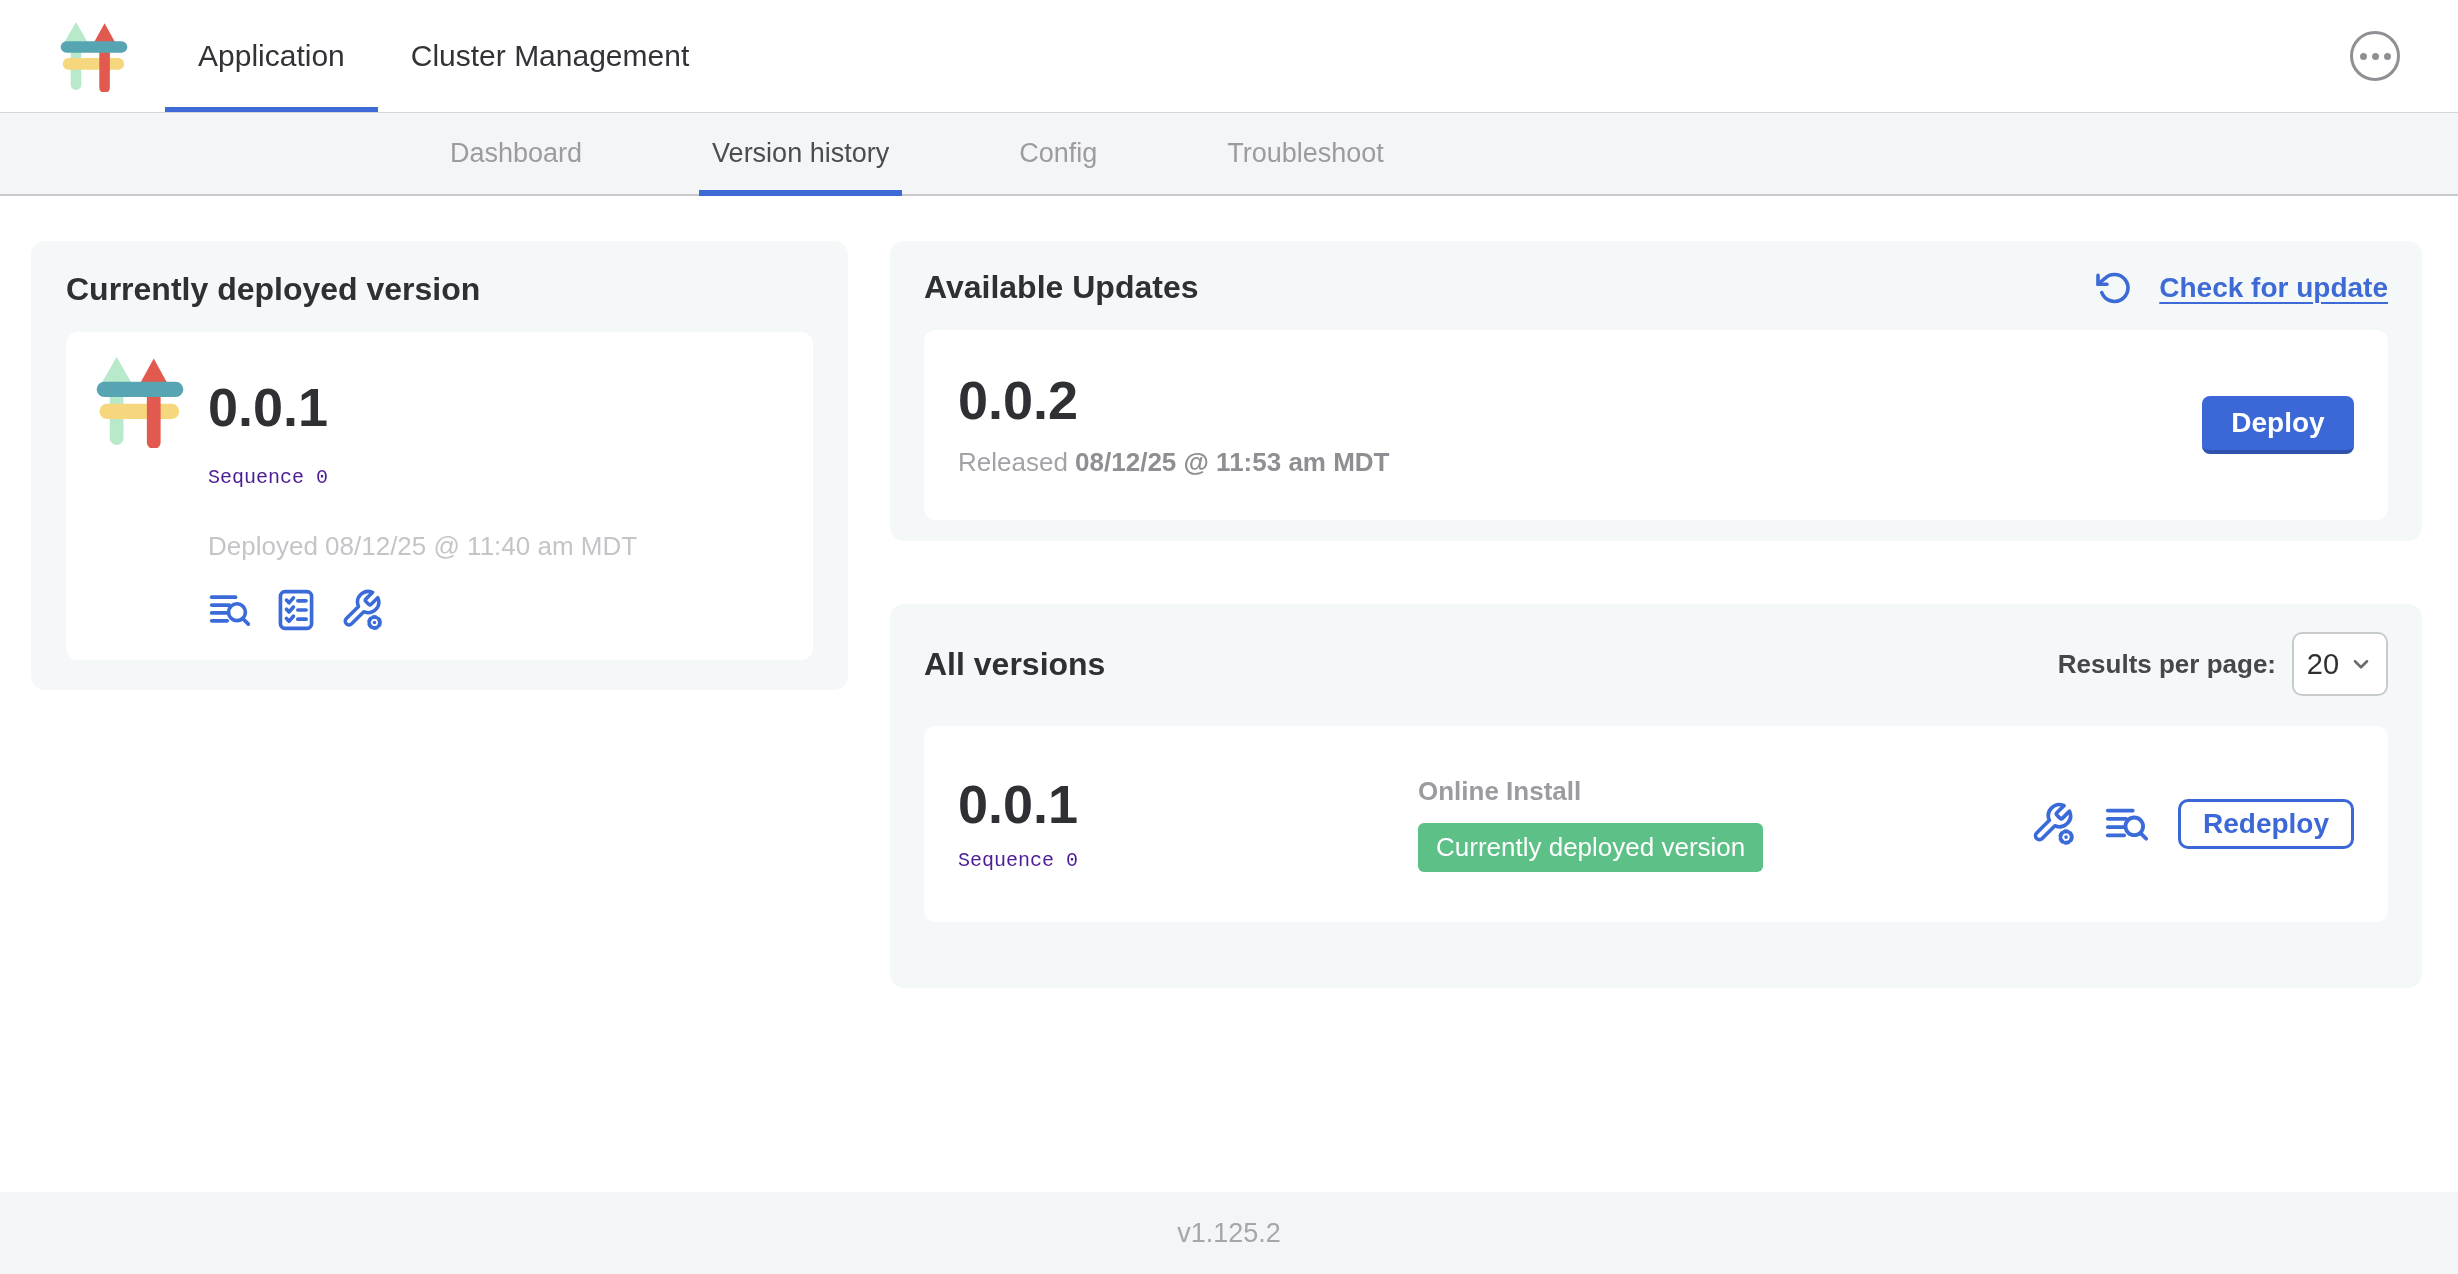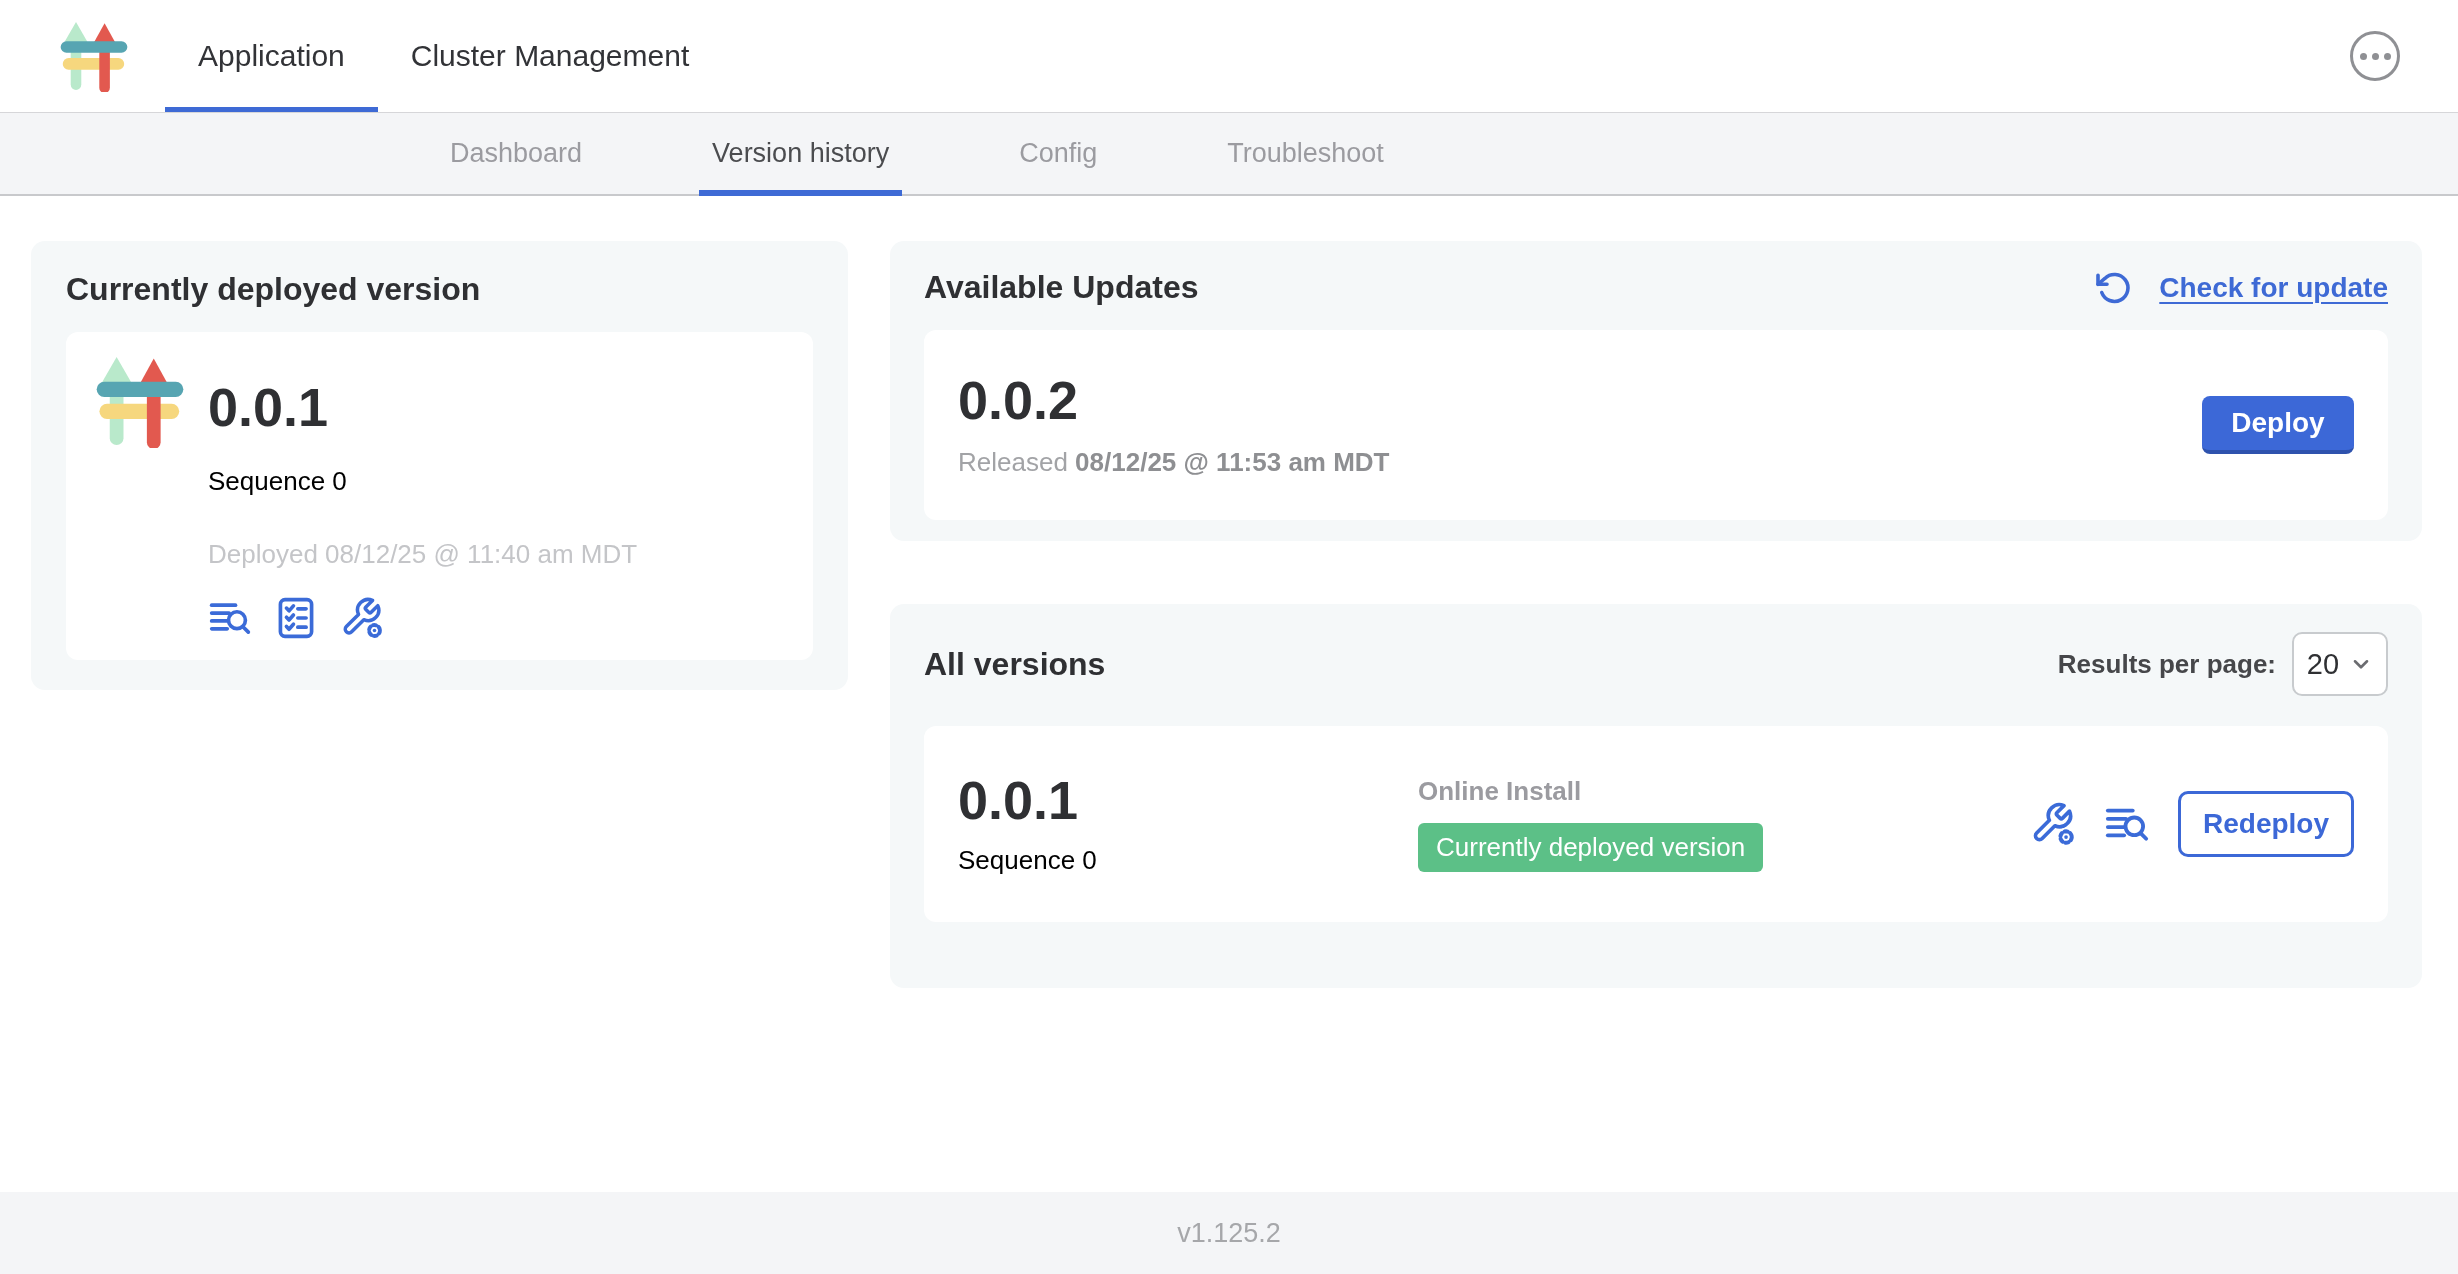--- a/index.html
+++ b/index.html
@@ -30,21 +30,21 @@
   .card-title.semi { font-weight:700; }
   .inner { background:#ffffff; border-radius:12px; }
 
   
   .card-deployed { left:31px; top:241px; width:817px; height:449px; padding:30px 35px; }
   .deployed-inner { margin-top:24px; height:328px; padding:22px 30px; display:flex; align-items:flex-start; }
   .deployed-inner .applogo { width:88px; height:94px; flex:0 0 auto; }
   .deployed-meta { margin-left:24px; }
   .ver-big { font-size:54px; line-height:1; font-weight:700; color:#2f3033; }
   .deployed-meta .ver-big { margin-top:26px; }
-  .seq { margin-top:32px; font-size:26px; color:#000000; }
+  .seq { margin-top:32px; font-size:20px; color:#4c1d95;font-family:Liberation Mono, monospace; }
   .deployed-at { margin-top:42px; font-size:26px; color:#c4c5c8; }
   .icon-row { margin-top:26px; display:flex; align-items:center; gap:22px; color:#3b6bd8; }
   .icon-row svg, .row-actions svg { display:block; cursor:pointer; }
 
   
   .card-updates { left:890px; top:241px; width:1532px; height:300px; padding:28px 34px; }
   .card-head { display:flex; align-items:center; justify-content:space-between; }
   .check-link { display:flex; align-items:center; gap:28px; color:#3e6ad5; font-size:28px; font-weight:600; cursor:pointer; }
   .check-link .label { text-decoration:underline; text-underline-offset:5px; text-decoration-thickness:2px; }
   .update-inner { margin-top:24px; height:190px; display:flex; align-items:center; justify-content:space-between; padding:0 34px; }
@@ -60,21 +60,21 @@
   .rpp-select { width:96px; height:64px; background:#fff; border:2px solid #c8cbce; border-radius:10px;
                 display:flex; align-items:center; justify-content:center; gap:10px; cursor:pointer; }
   .rpp-select .val { font-size:29px; color:#2f3033; }
   .version-row { margin-top:30px; height:196px; display:flex; align-items:center; padding:0 34px; }
   .col-ver { width:460px; }
   .col-ver .seq { margin-top:18px; }
   .col-status .install-type { font-size:26px; font-weight:600; color:#9b9ba0; }
   .badge { display:inline-block; margin-top:16px; background:#5cc087; color:#ffffff; font-size:26px; font-weight:500;
            padding:9px 18px; border-radius:6px; }
   .row-actions { margin-left:auto; display:flex; align-items:center; gap:28px; color:#3b6bd8; }
-  .btn-redeploy { width:176px; height:66px; background:#ffffff; border:3px solid #3c68d7; border-radius:10px;
+  .btn-redeploy { width:176px; height:50px; background:#ffffff; border:3px solid #3c68d7; border-radius:10px;
                   color:#3c68d7; font-size:28px; font-weight:700; font-family:inherit; cursor:pointer; }
 
   
   .footer { position:absolute; left:0; top:1192px; width:100%; height:82px; background:#f4f5f7;
             display:flex; align-items:center; justify-content:center; font-size:27px; color:#a6a7aa; }
 </style>
 </head>
 <body>
 
 <div class="page">

